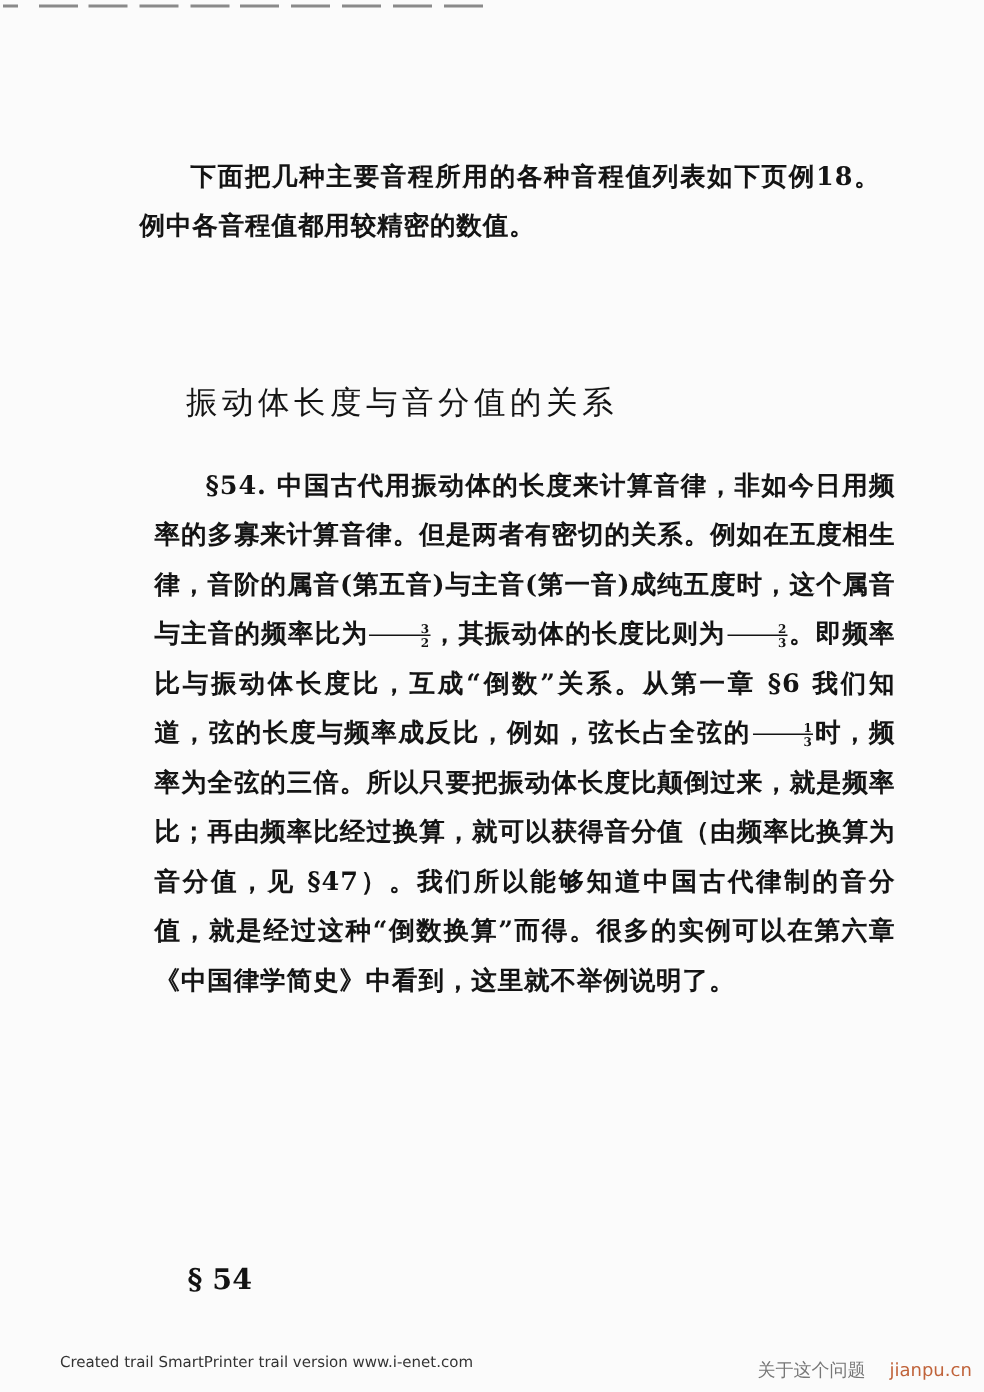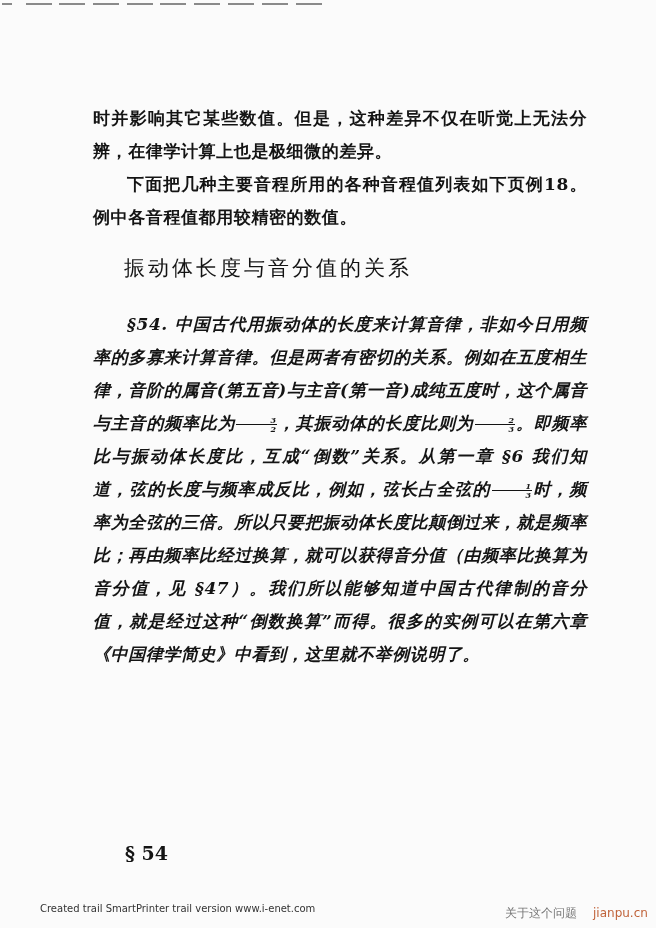--- a/index.html
+++ b/index.html
@@ -18,21 +18,21 @@
   }
   .para {
     margin: 0; font-size: 17px; line-height: 33px; letter-spacing: 0.6px;
     text-align: justify; text-align-last: left; font-weight: bold;
   }
   .para.indent { text-indent: 34px; }
   .heading {
     position: absolute; left: 0; width: 536px; top: 254px; text-align: center;
     font-size: 21px; letter-spacing: 3px; font-weight: normal; margin: 0;
   }
-  .section-block { position: absolute; left: 93px; top: 308px; width: 494px; font-style: italic; }
+  .section-block { position: absolute; left: 103px; top: 308px; width: 494px; }
   .frac { display: inline-block; vertical-align: middle; font-size: 8px; line-height: 8px; text-align: center; margin: 0 1px; }
   .frac span { display: block; }
   .frac .bar { border-top: 1px solid #141414; }
   .page-num {
     position: absolute; left: 125px; top: 842px; font-size: 19px; font-weight: bold;
     font-family: "DejaVu Serif", serif;
     text-align: center;
   }
   .footer-created {
     position: absolute; left: 40px; top: 903px; font-size: 10px;
@@ -54,21 +54,20 @@
   <span style="left:93px"></span>
   <span style="left:127px"></span>
   <span style="left:160px"></span>
   <span style="left:194px"></span>
   <span style="left:228px"></span>
   <span style="left:262px"></span>
   <span style="left:296px"></span>
 </div>
 
 <div class="page-text">
-  <p class="para">时并影响其它某些数值。但是，这种差异不仅在听觉上无法分辨，在律学计算上也是极细微的差异。</p>
   <p class="para indent">下面把几种主要音程所用的各种音程值列表如下页例18。例中各音程值都用较精密的数值。</p>
 </div>
 
 <h2 class="heading">振动体长度与音分值的关系</h2>
 
 <div class="section-block">
   <p class="para indent">
     <span>§54. 中国古代用振动体的长度来计算音律，非如今日用频率的多寡来计算音律。但是两者有密切的关系。例如在五度相生律，音阶的属音(第五音)与主音(第一音)成纯五度时，这个属音与主音的频率比为</span><span class="frac"><span>3</span><span class="bar">2</span></span><span>，其振动体的长度比则为</span><span class="frac"><span>2</span><span class="bar">3</span></span><span>。即频率比与振动体长度比，互成“倒数”关系。从第一章 §6 我们知道，弦的长度与频率成反比，例如，弦长占全弦的</span><span class="frac"><span>1</span><span class="bar">3</span></span><span>时，频率为全弦的三倍。所以只要把振动体长度比颠倒过来，就是频率比；再由频率比经过换算，就可以获得音分值（由频率比换算为音分值，见 §47）。我们所以能够知道中国古代律制的音分值，就是经过这种“倒数换算”而得。很多的实例可以在第六章《中国律学简史》中看到，这里就不举例说明了。</span>
   </p>
 </div>

